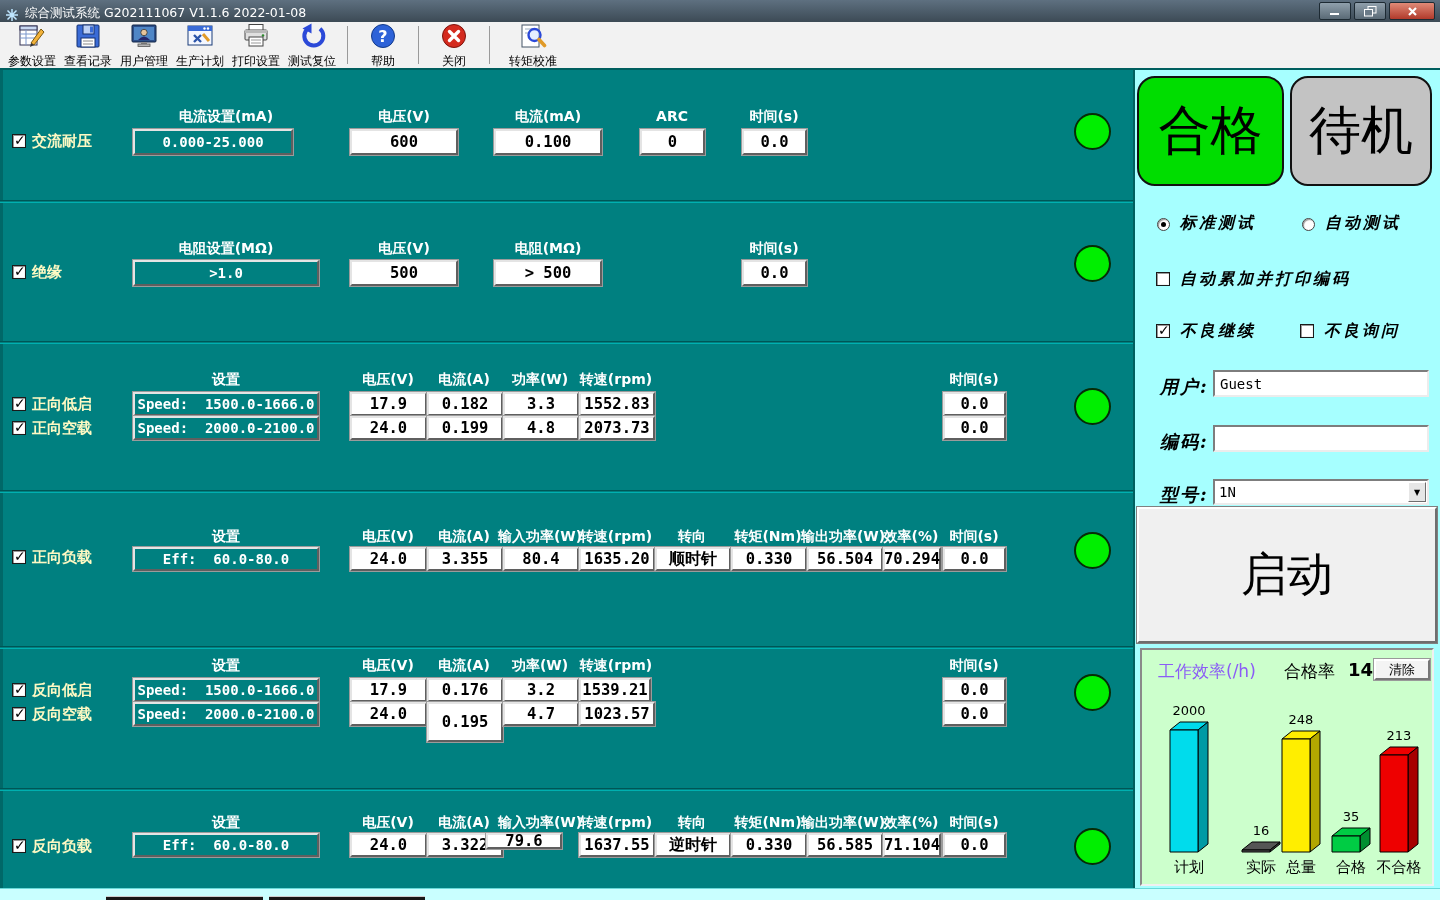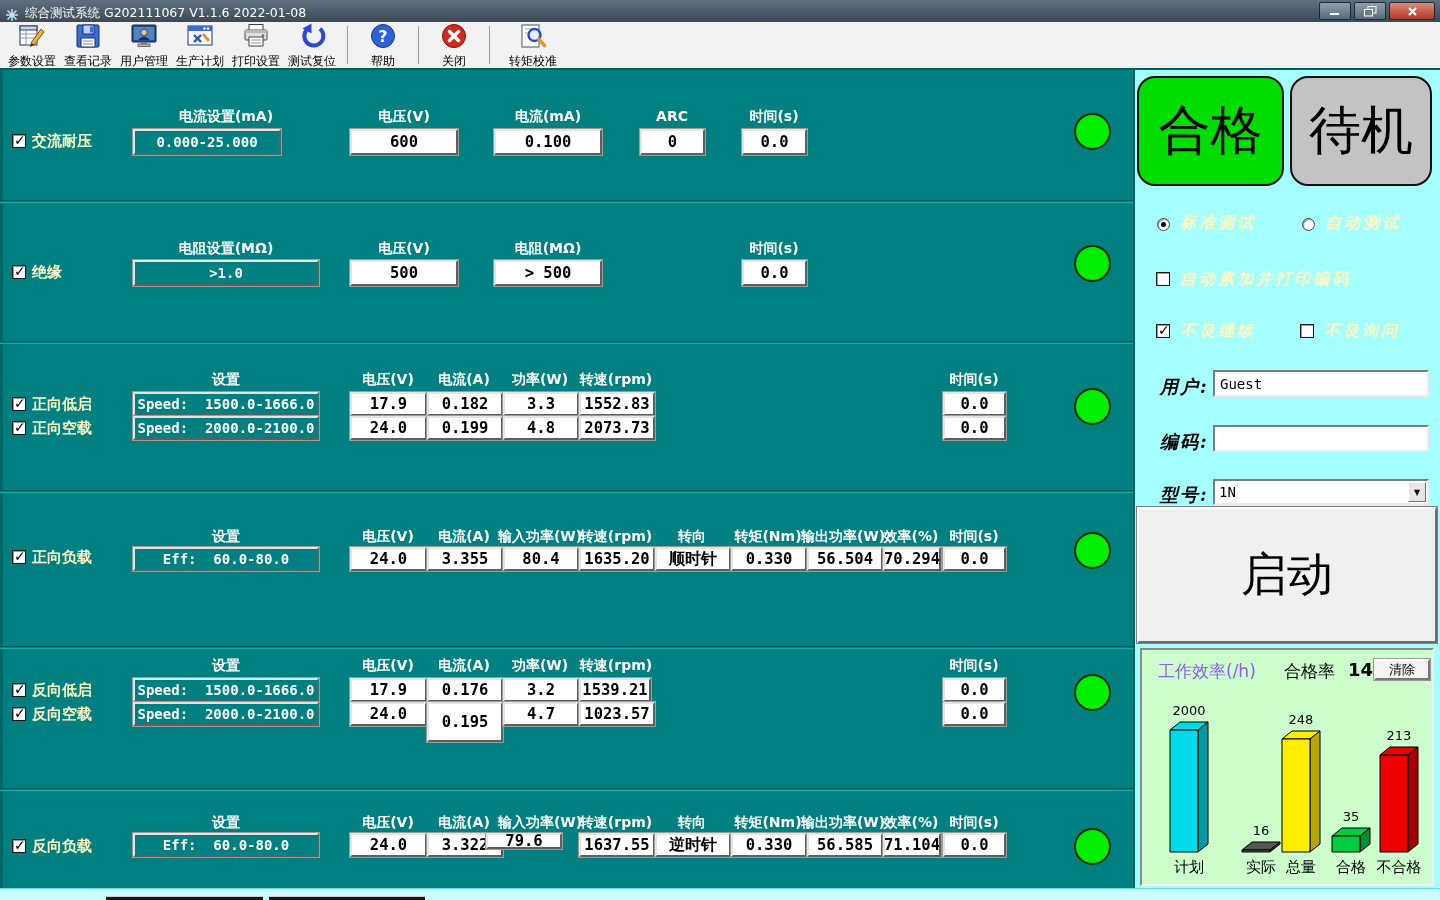--- a/index.html
+++ b/index.html
@@ -35,21 +35,21 @@
     font-family:"DejaVu Sans Mono",monospace;font-weight:bold;font-size:14px;color:#fff;white-space:pre}
   .ind{position:absolute;width:37px;height:37px;border-radius:50%;background:#00ef00;border:2px solid #062c06;box-sizing:border-box}
   
   .rpanel{position:absolute;left:1133px;top:70px;width:307px;height:818px;background:#a6ffff;border-left:2px solid #005f5f;box-sizing:border-box}
   .bigstate{position:absolute;display:flex;align-items:center;justify-content:center;
     font-family:"DejaVu Serif",serif;font-size:52px;color:#000;border:2px solid #111;border-radius:18px;box-sizing:border-box}
   .radio{position:absolute;width:13px;height:13px;border-radius:50%;background:#fff;border:1px solid #444;
     box-shadow:inset 1px 1px 1px #999;box-sizing:border-box}
   .radio.on::after{content:"";position:absolute;left:3px;top:3px;width:5px;height:5px;border-radius:50%;background:#000}
   .opt{position:absolute;font-family:"DejaVu Serif",serif;font-style:italic;font-weight:bold;font-size:16px;
-    letter-spacing:3px;color:#fef9c3;white-space:nowrap}
+    letter-spacing:3px;color:#000000;white-space:nowrap}
   .flab{position:absolute;font-family:"DejaVu Serif",serif;font-style:italic;font-weight:bold;font-size:18px;
     letter-spacing:2px;color:#000;white-space:nowrap}
   .tin{position:absolute;height:27px;width:216px;background:#fff;border:2px solid;
     border-color:#7d7d7d #ececec #ececec #7d7d7d;font:14px "DejaVu Sans Mono",monospace;padding:3px 5px;box-sizing:border-box}
   .dd{position:absolute;height:26px;width:216px;background:#fff;border:2px solid;
     border-color:#7d7d7d #ececec #ececec #7d7d7d;box-sizing:border-box}
   .ddval{position:absolute;left:4px;top:3px;font:14px "DejaVu Sans Mono",monospace;color:#000}
   .ddbtn{position:absolute;right:1px;top:1px;width:18px;height:20px;background:#e6e6e6;
     border:1px solid;border-color:#fff #6e6e6e #6e6e6e #fff;display:flex;align-items:center;justify-content:center;
     font-size:8px;color:#000;box-sizing:border-box}
@@ -190,21 +190,21 @@
     <span class="tlabel">转矩校准</span>
   </div>
 </div>
 
 <div class="edge" style="left:0;top:70px;width:3px;height:818px"></div>
 <div class="edge" style="left:1437px;top:70px;width:3px;height:818px"></div>
 
 <span class="cb on" style="left:12px;top:134px"></span>
 <span class="clab" style="left:32px;top:132px">交流耐压</span>
 <span class="hc" style="left:226px;top:108px">电流设置(mA)</span>
-<div class="setbox" style="left:133px;top:129px;width:148px;height:26px">0.000-25.000</div>
+<div class="setbox" style="left:133px;top:129px;width:160px;height:26px">0.000-25.000</div>
 <span class="hc" style="left:404px;top:108px">电压(V)</span>
 <div class="vb" style="left:350px;top:129px;width:108px;height:26px">600</div>
 <span class="hc" style="left:548px;top:108px">电流(mA)</span>
 <div class="vb" style="left:494px;top:129px;width:108px;height:26px">0.100</div>
 <span class="hc" style="left:672px;top:108px">ARC</span>
 <div class="vb" style="left:640px;top:129px;width:65px;height:26px">0</div>
 <span class="hc" style="left:774px;top:108px">时间(s)</span>
 <div class="vb" style="left:742px;top:129px;width:65px;height:26px">0.0</div>
 <div class="ind" style="left:1074px;top:113px"></div>
 

